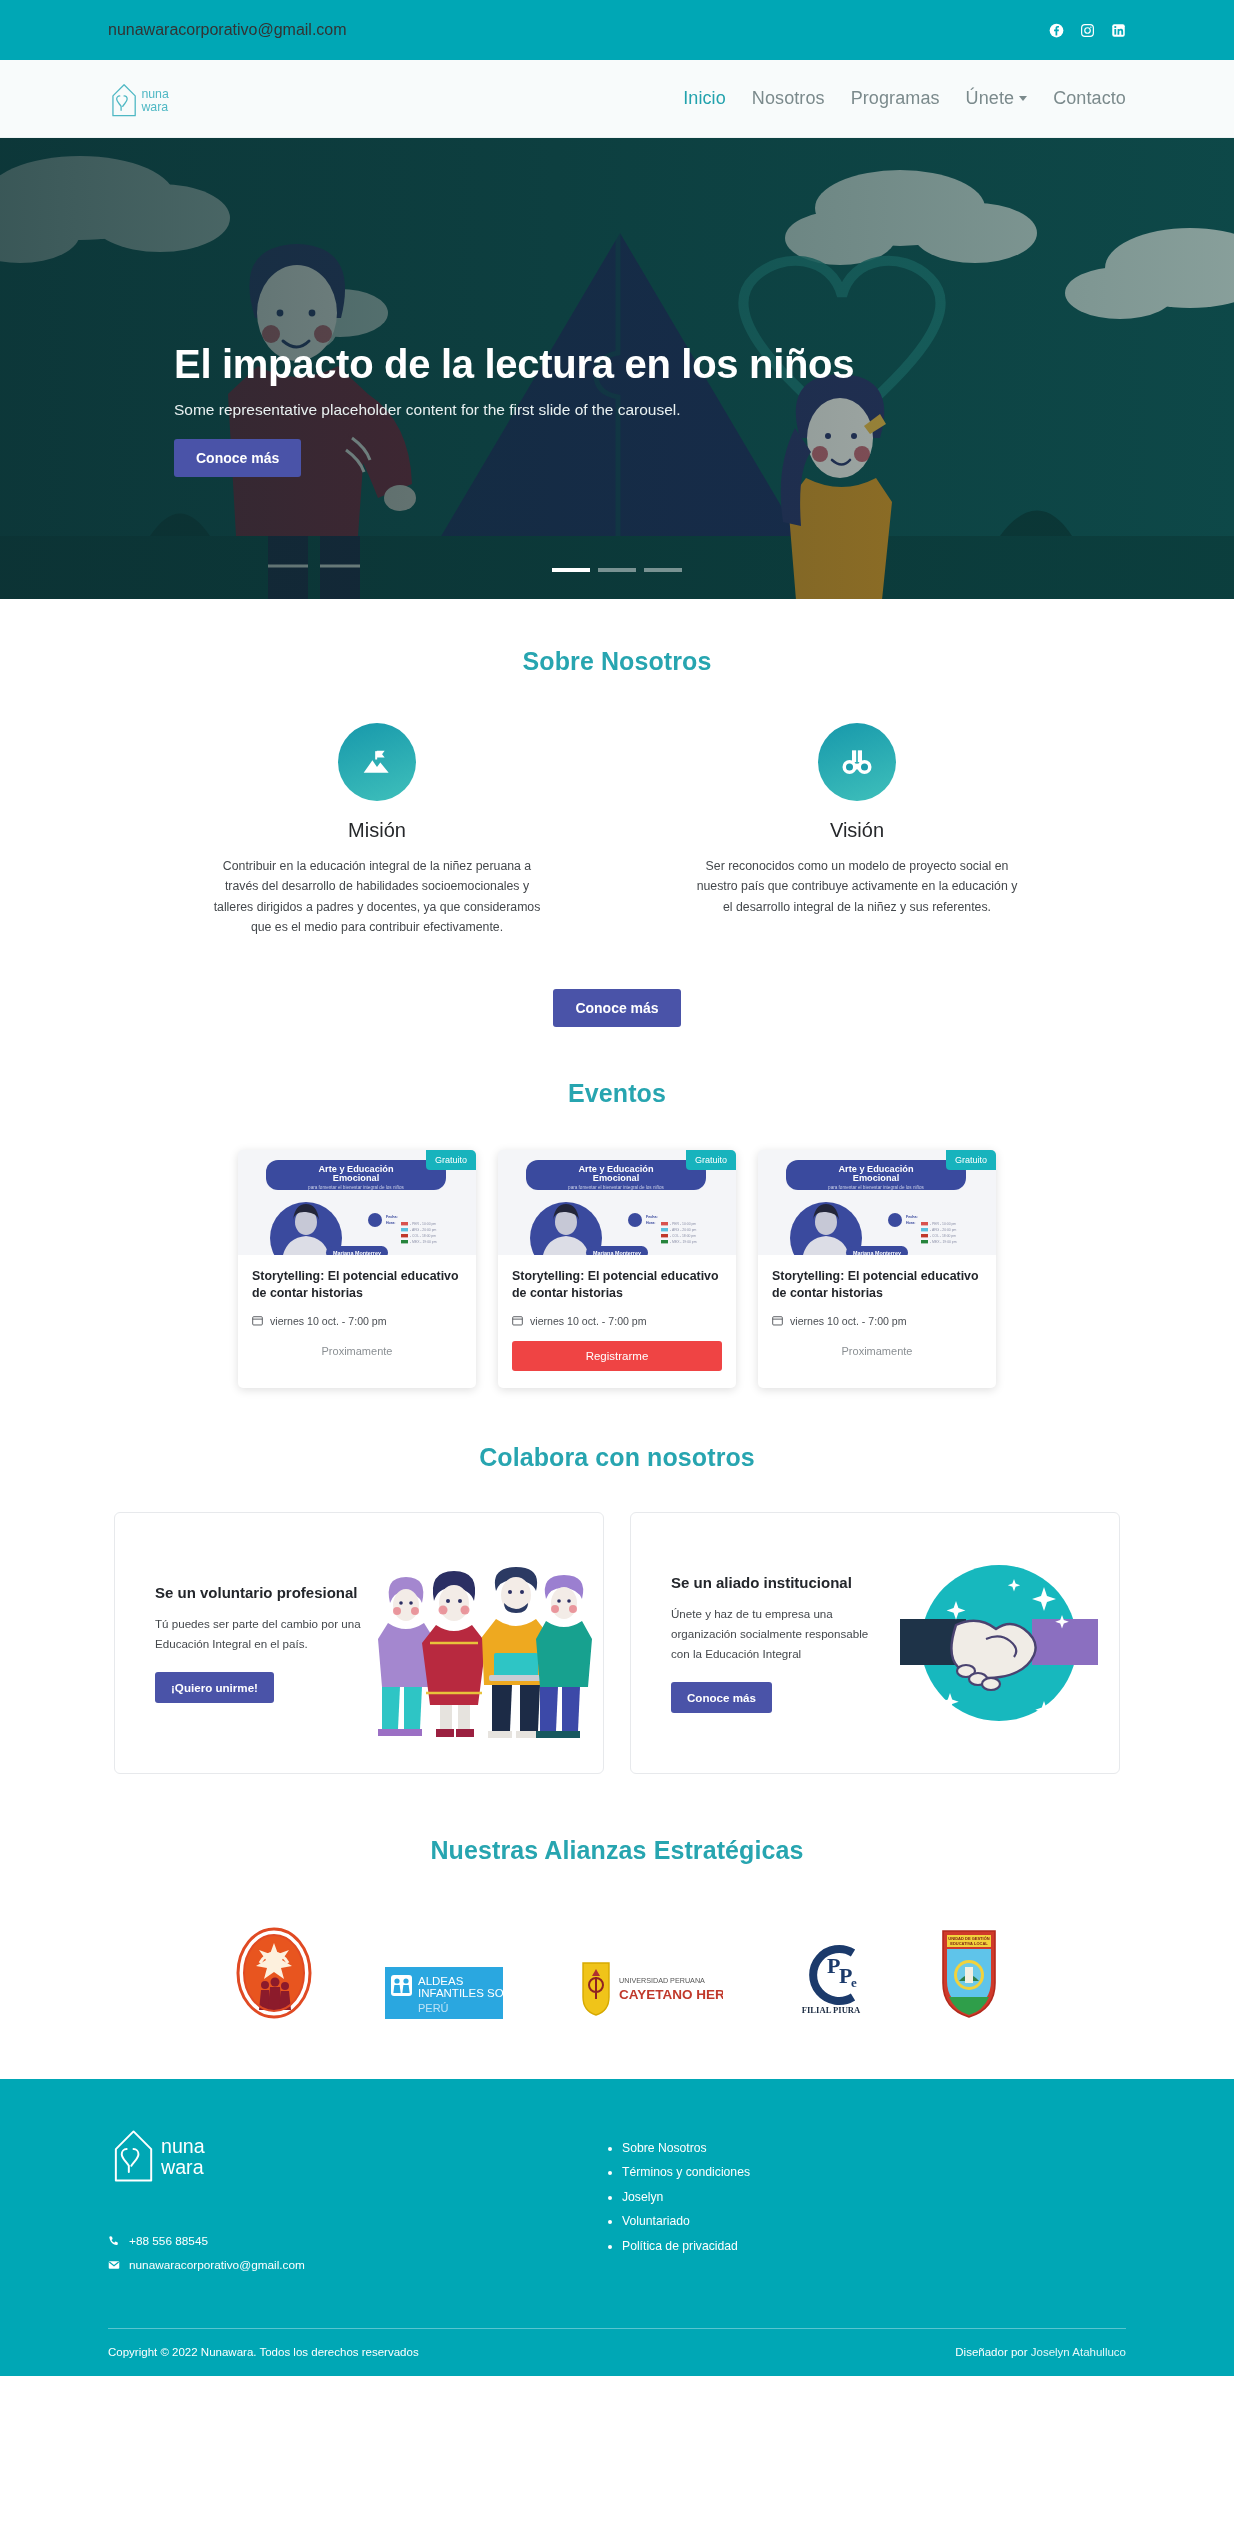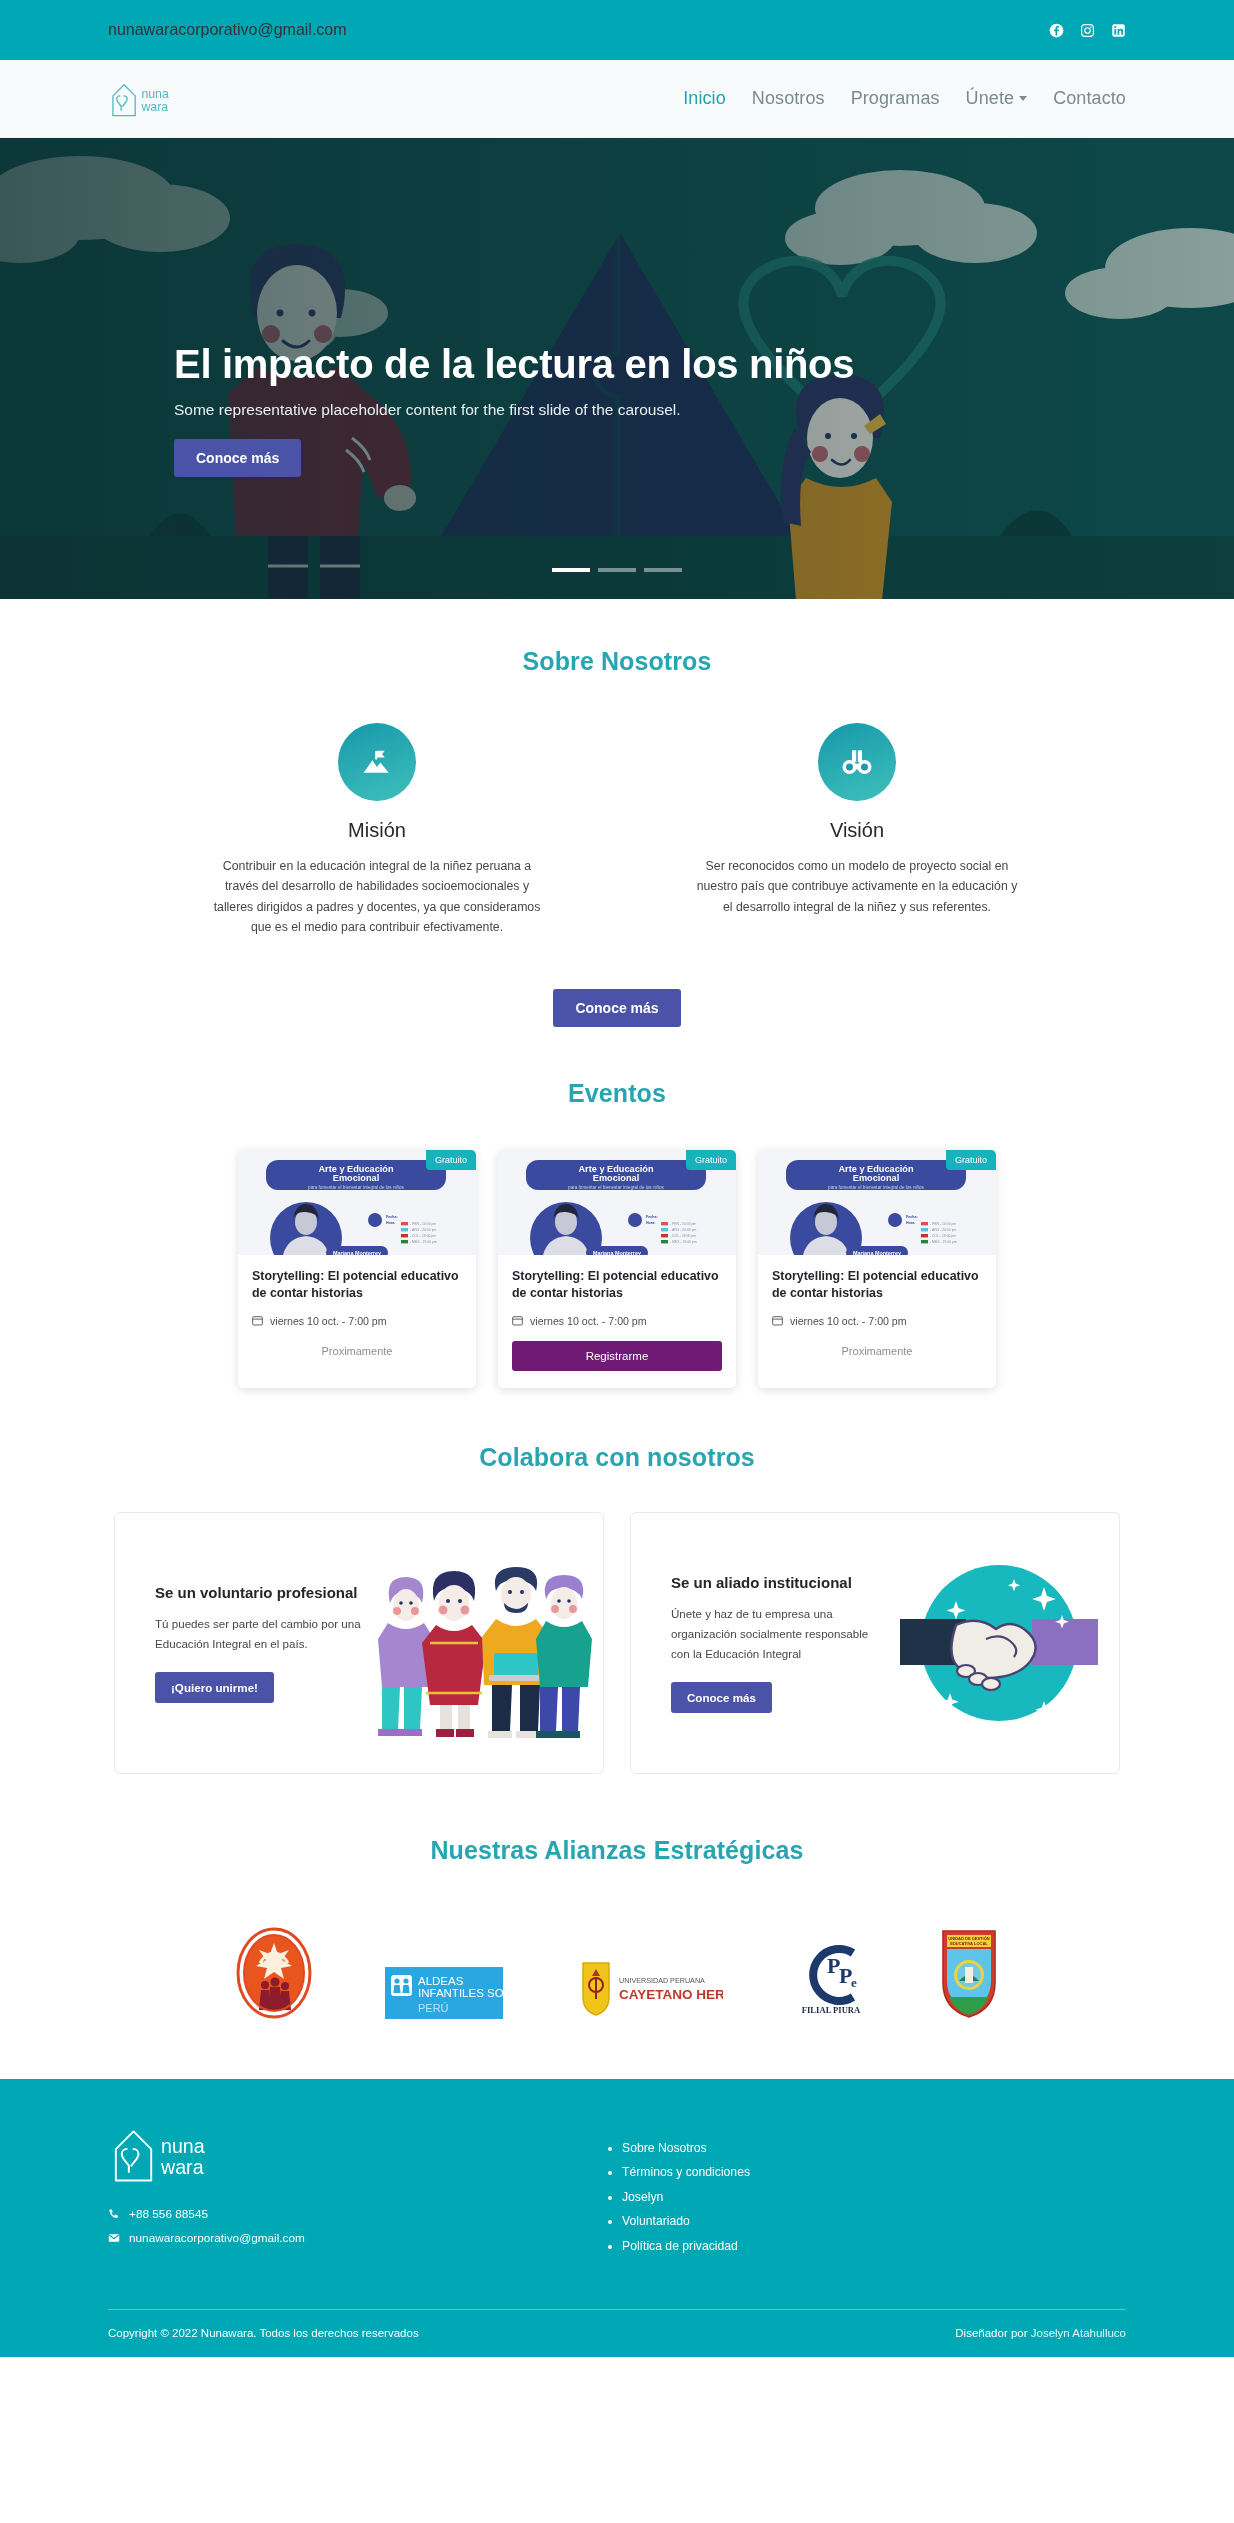--- a/index.html
+++ b/index.html
@@ -200,21 +200,21 @@
     display: flex;
     align-items: center;
     gap: 7px;
     margin-bottom: 14px;
   }
   .event-action { text-align: center; }
   .event-soon { font-size: 11px; color: #8b9094; }
   .btn-register {
     display: block;
     width: 100%;
-    background: #701a75;
+    background: #ef4444;
     color: #fff;
     font-size: 11.5px;
     padding: 9px 0;
     border: none;
     border-radius: 3px;
     cursor: pointer;
     font-family: inherit;
   }
 
   
@@ -278,21 +278,21 @@
     align-items: flex-end;
     gap: 72px;
     margin-top: 62px;
   }
   .logo-item { display: flex; align-items: center; justify-content: center; }
 
   
   .footer { background: #00a7b5; color: #fff; padding: 40px 108px 0; }
   .footer-top { display: flex; gap: 60px; padding-bottom: 46px; }
   .footer-brand { width: 300px; }
-  .footer-contact { margin-top: 14px; text-align: center; }
+  .footer-contact { margin-top: 41px; text-align: center; }
   .footer-contact div {
     display: flex; align-items: center; gap: 9px;
     font-size: 11.8px; margin-bottom: 10px;
   }
   .footer-links { flex: 1; padding-top: 22px; padding-left: 140px; }
   .footer-links ul { list-style: none; }
   .footer-links li {
     font-size: 12.2px;
     margin-bottom: 10.5px;
     position: relative;

